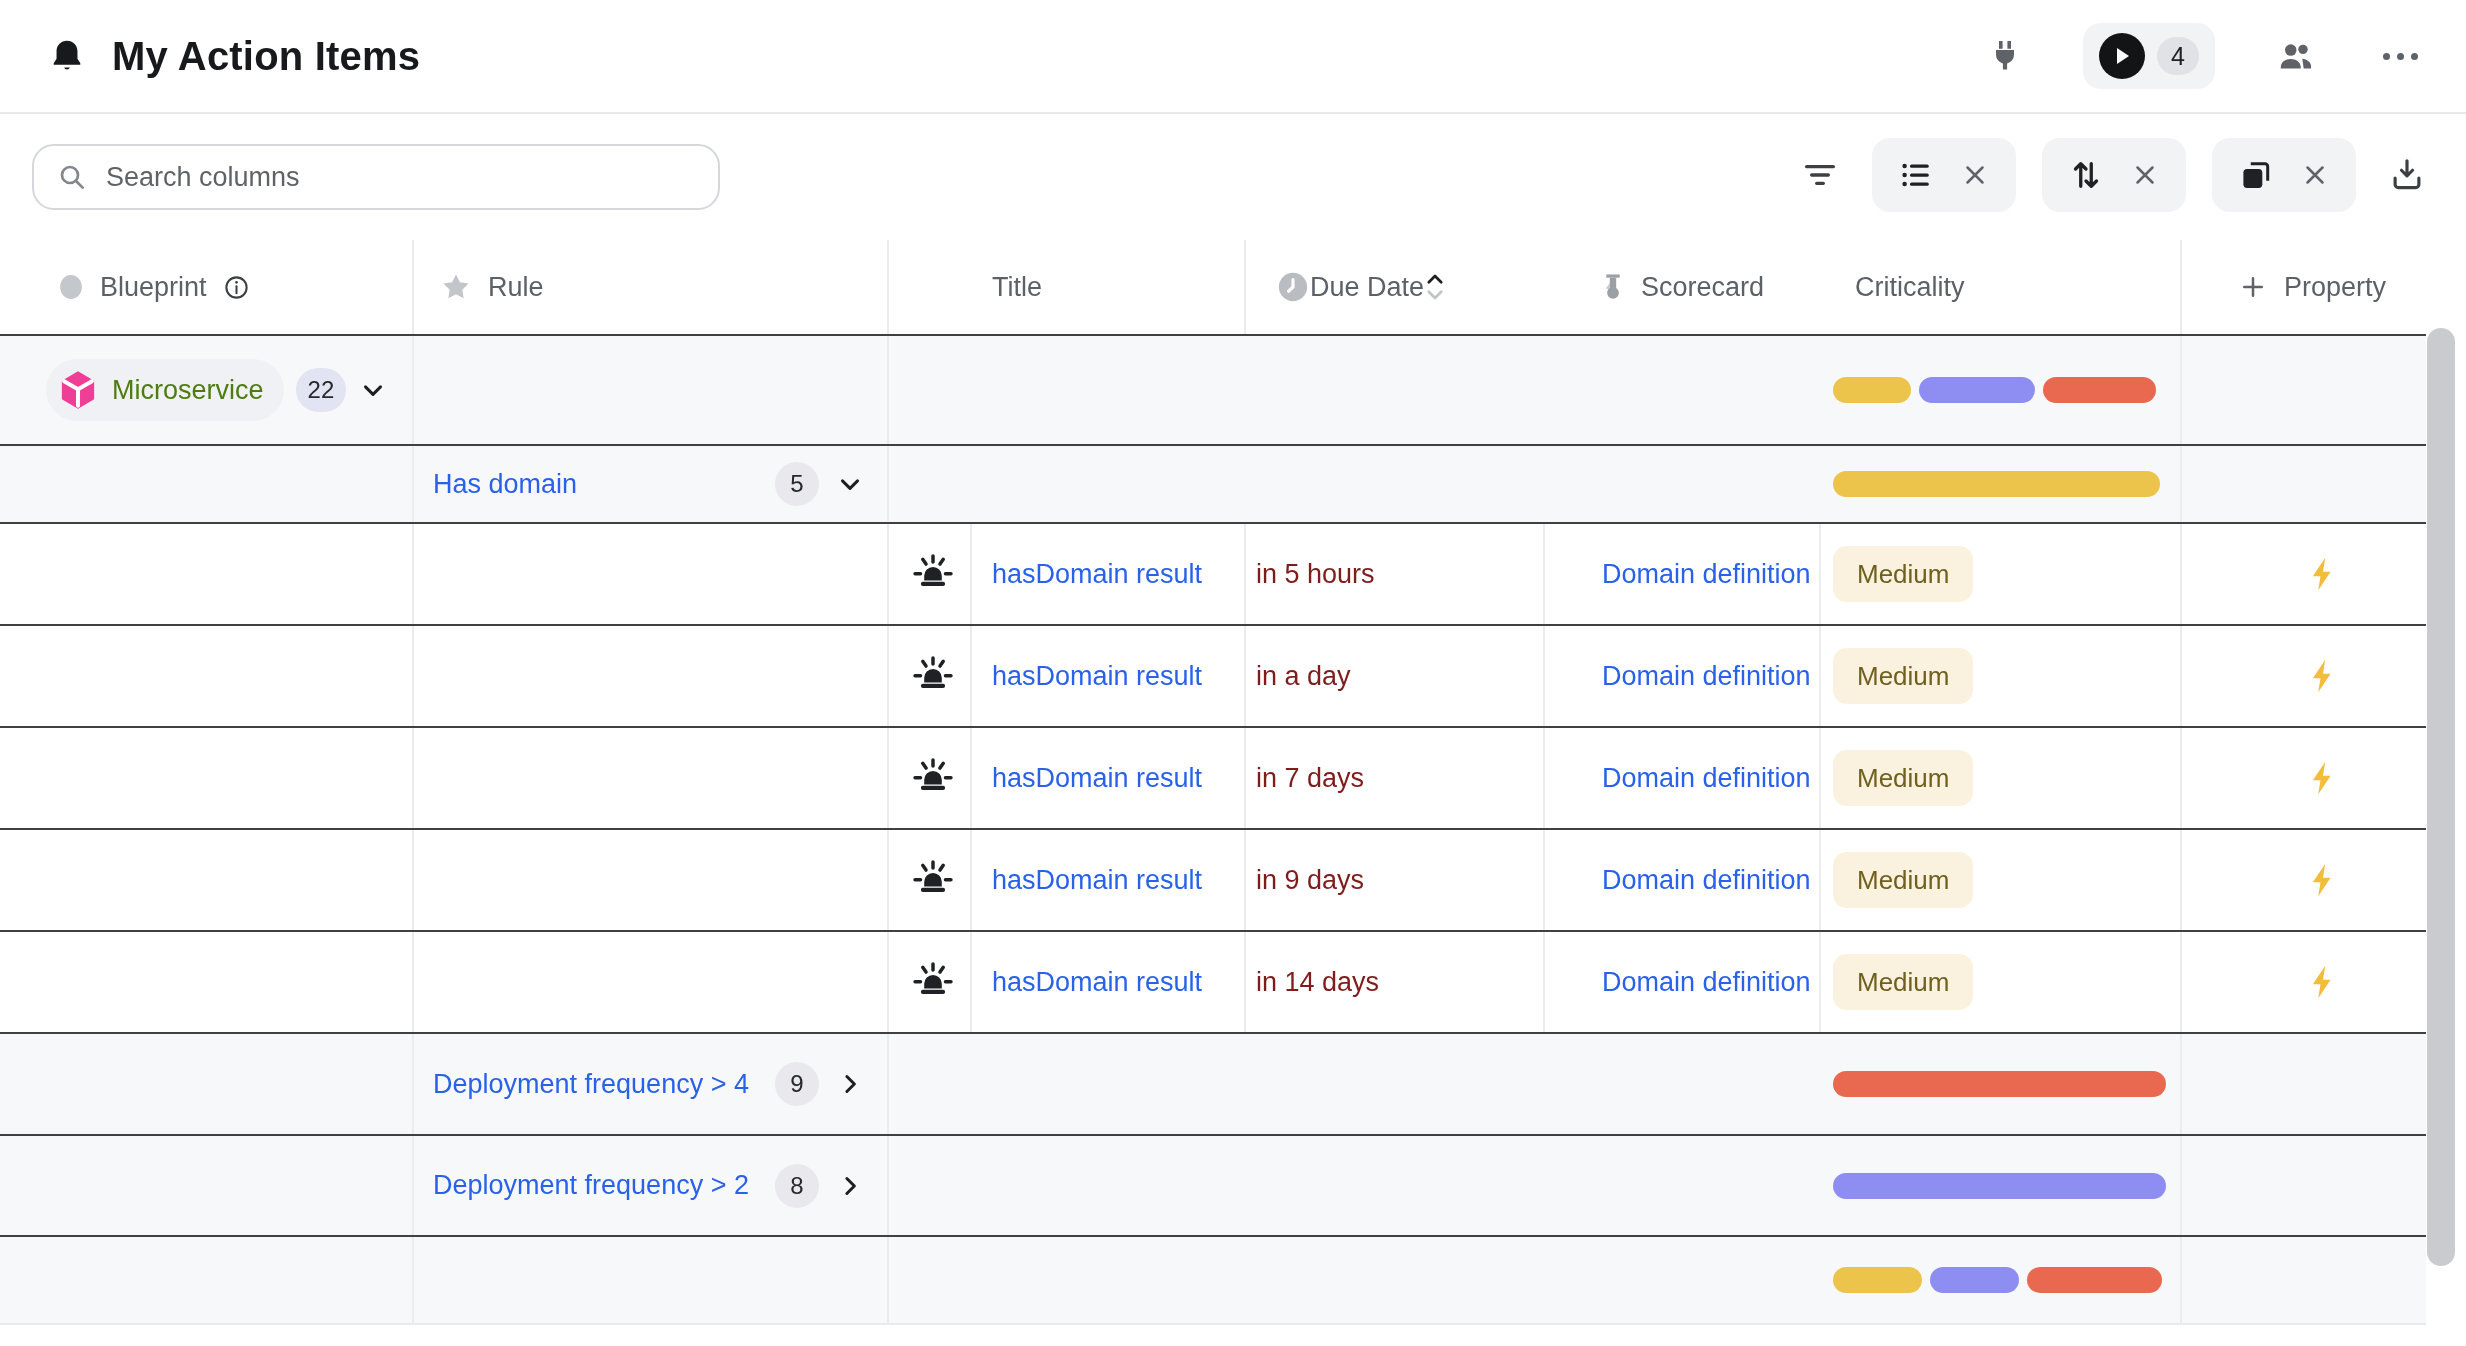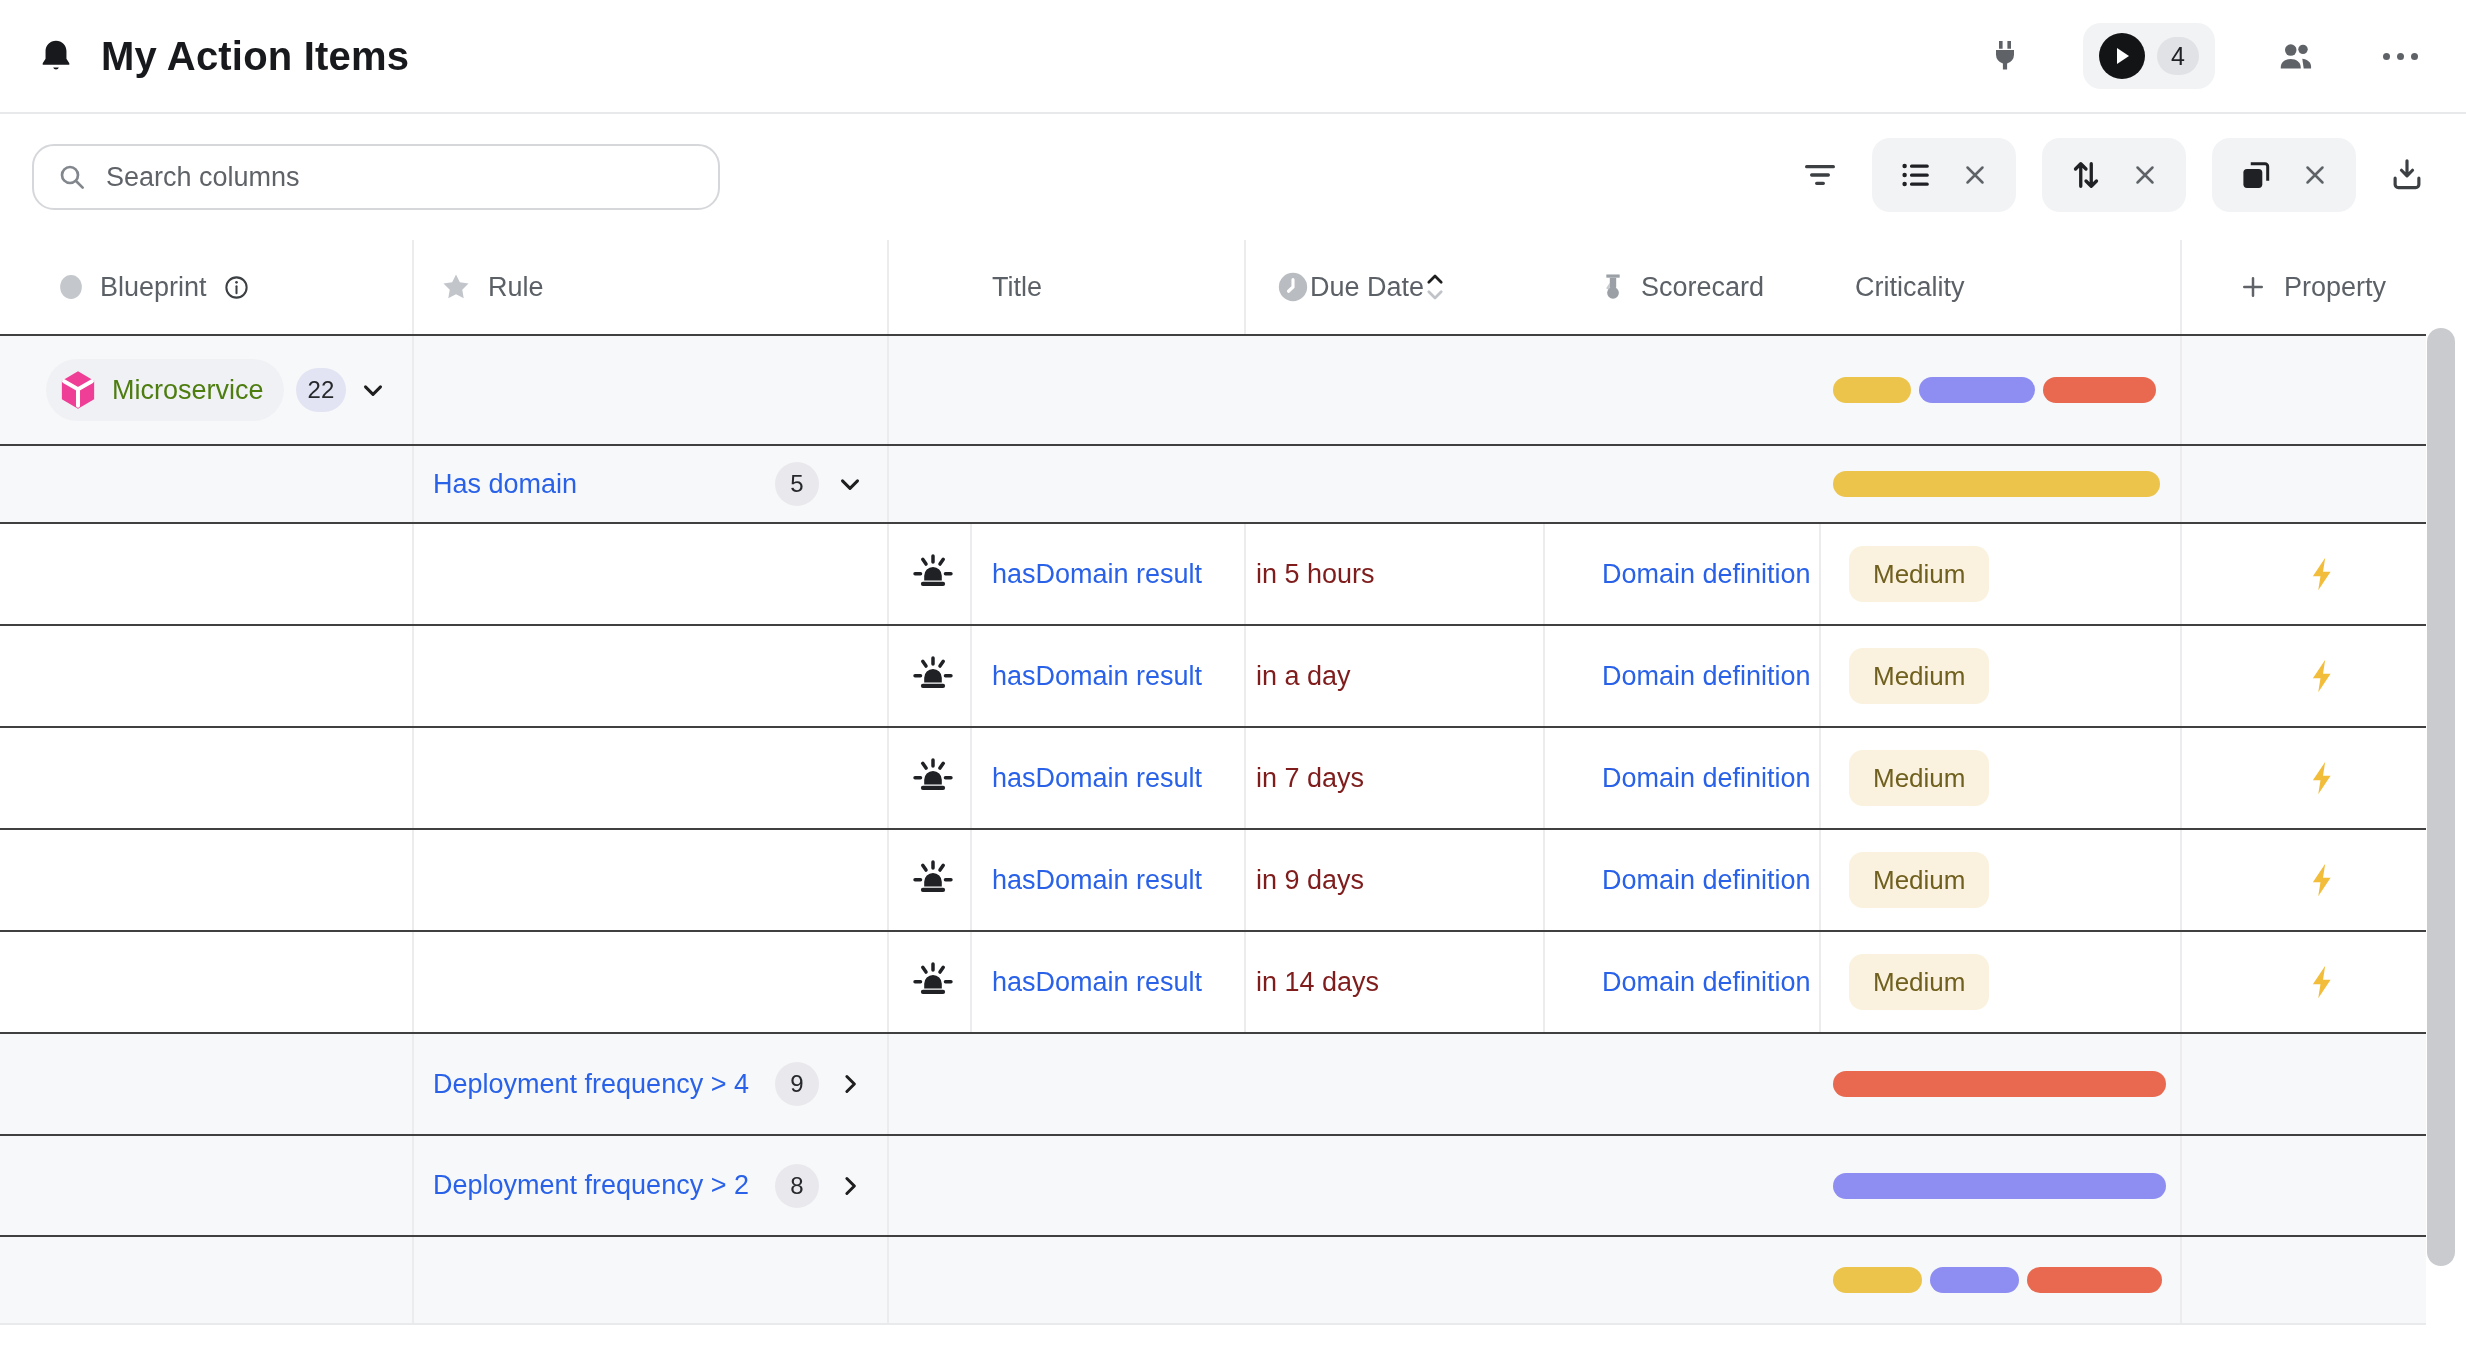--- a/index.html
+++ b/index.html
@@ -3,21 +3,21 @@
 <meta charset="utf-8">
 <style>
   html,body{margin:0;padding:0}
   body{
     width:2466px;height:1346px;overflow:hidden;background:#fff;position:relative;
     font-family:"Liberation Sans",sans-serif;color:#202124;
   }
   svg{display:block}
   
   .topbar{height:114px;border-bottom:2px solid #e8e9eb;display:flex;align-items:center;
-    padding:0 42px 0 37px;box-sizing:border-box}
+    padding:0 42px 0 48px;box-sizing:border-box}
   .topbar-title{font-size:40px;font-weight:700;color:#17191c;margin-left:26px;letter-spacing:.2px}
   .topbar-right{margin-left:auto;display:flex;align-items:center;gap:54px}
   .run-pill{display:flex;align-items:center;gap:12px;background:#f1f3f4;border-radius:18px;padding:10px 16px}
   .run-circle{width:46px;height:46px;border-radius:50%;background:#121416;display:flex;align-items:center;justify-content:center}
   .run-count{background:#e0e2e6;border-radius:20px;min-width:42px;height:38px;display:flex;align-items:center;
     justify-content:center;font-size:25px;color:#202124;padding:0 10px;box-sizing:border-box}
   .dots{display:flex;gap:7px;padding:10px 0}
   .dots i{width:7px;height:7px;border-radius:50%;background:#5f6368}
   
   .controls{position:relative;height:126px}
@@ -57,21 +57,21 @@
   .c-due{padding-left:10px;font-size:27px;color:#7f1d1d}
   .c-score{padding-left:57px}
   .c-crit{padding-left:8px}
   .bp-pill{display:inline-flex;align-items:center;gap:12px;height:62px;border-radius:31px;background:#f0f1f4;
     padding:0 20px 0 10px;font-size:27px;color:#4d7c0f;font-weight:500;cursor:pointer}
   .cbadge{background:#e9e9ed;border-radius:22px;min-width:44px;height:44px;display:inline-flex;align-items:center;
     justify-content:center;font-size:24px;color:#26282b;padding:0 12px;box-sizing:border-box}
   .cbadge.lav{background:#e3e4f3}
   .chev{display:inline-flex;cursor:pointer}
   .med-badge{background:var(--crit-bg,#faf2de);color:var(--crit-text,#70601f);font-size:26px;height:56px;
-    border-radius:14px;display:inline-flex;align-items:center;padding:0 24px;margin-left:20px;white-space:nowrap}
+    border-radius:14px;display:inline-flex;align-items:center;padding:0 24px;margin-left:4px;white-space:nowrap}
   .bars{display:flex;gap:8px;align-items:center;padding-left:4px}
   .bar{height:26px;border-radius:13px}
   .bolt-wrap{margin-left:122px;display:inline-flex}
   .vthumb{position:absolute;left:2427px;top:328px;width:28px;height:938px;border-radius:14px;background:#c9cbce;cursor:pointer}
 </style>
 </head>
 <body>
 
 <header class="topbar">
   <span>

